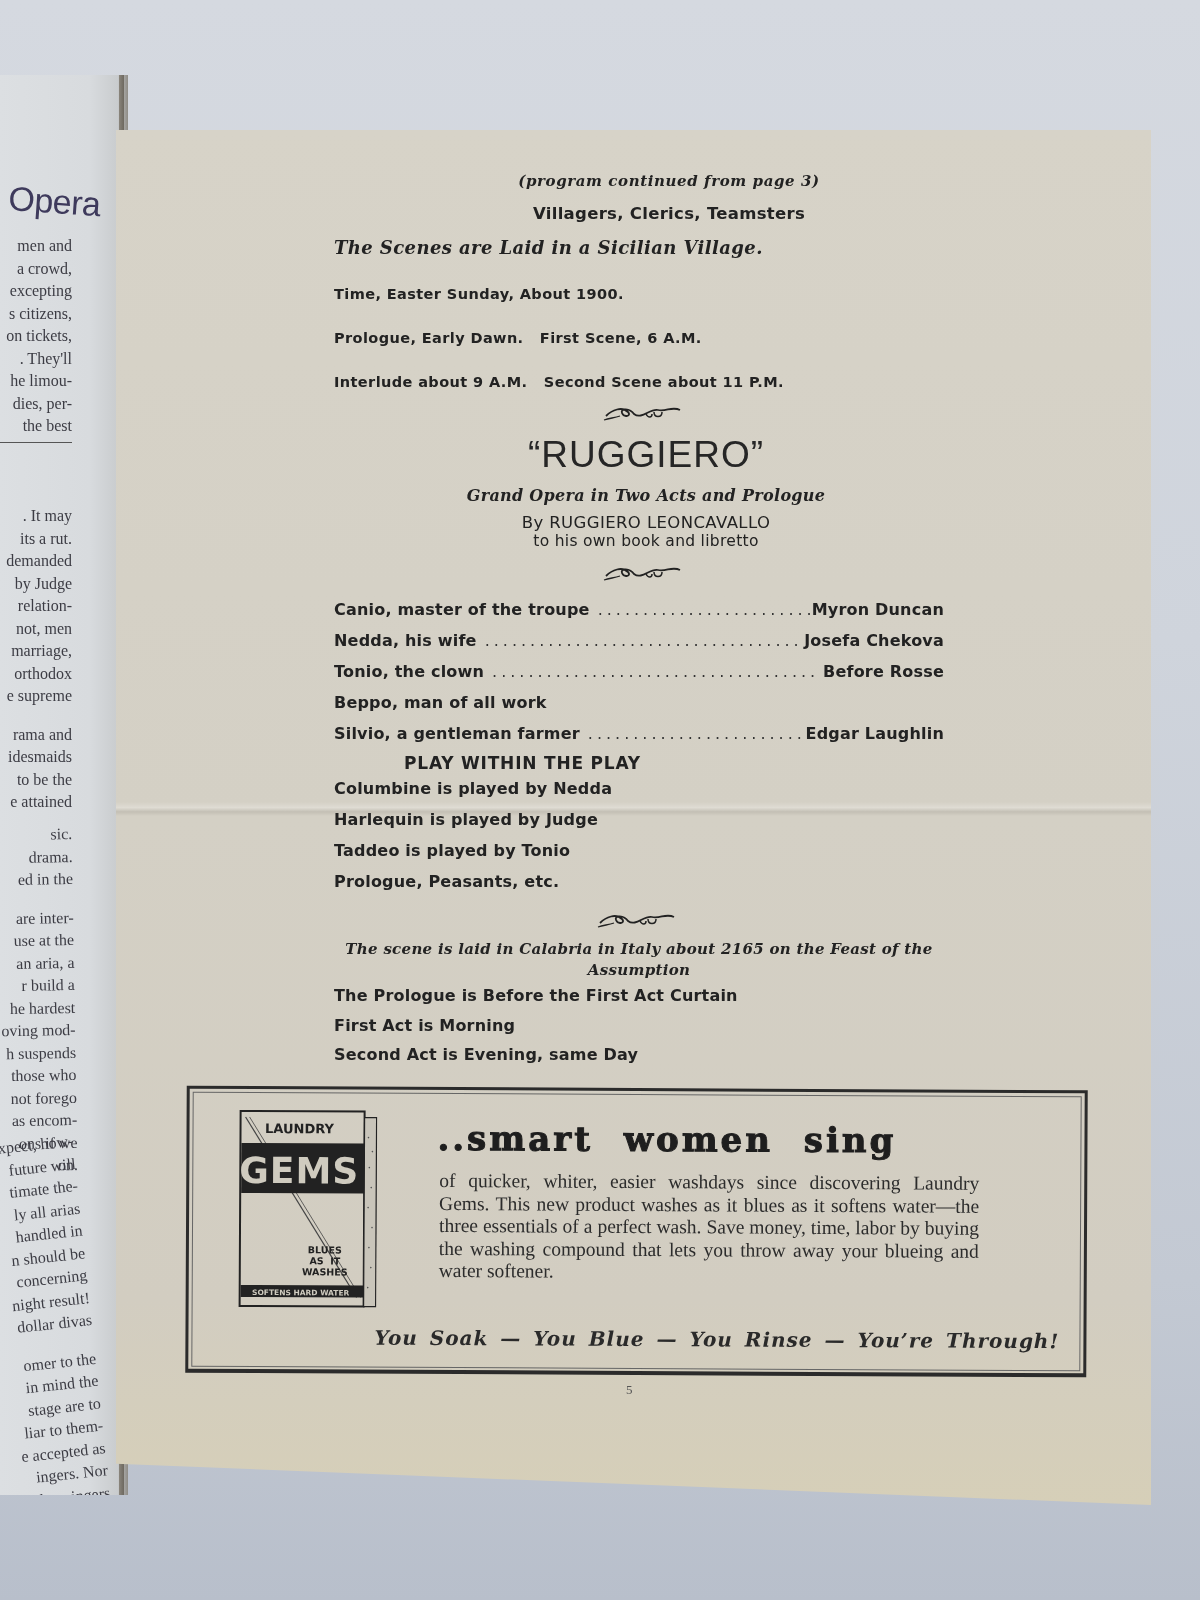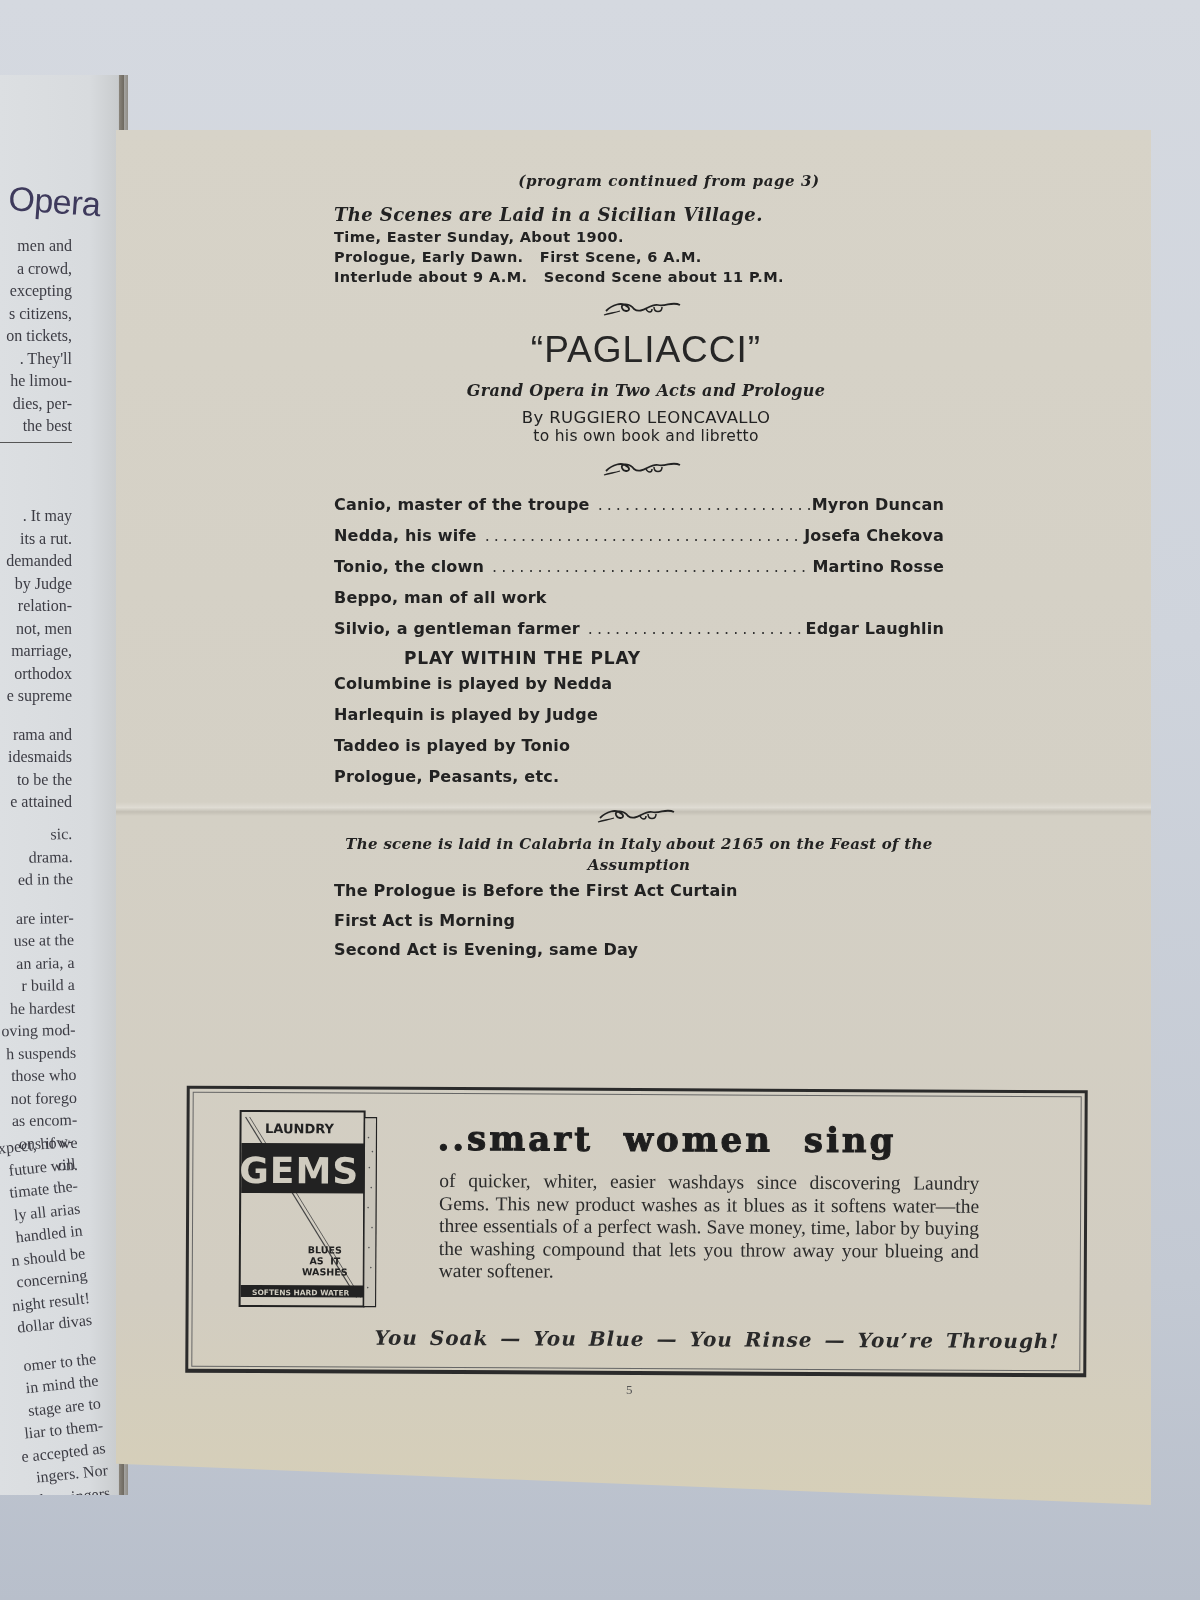--- a/index.html
+++ b/index.html
@@ -46,21 +46,21 @@
     position: absolute; left: 0; right: 0; top: 672px; height: 14px;
     background: linear-gradient(180deg, rgba(255,255,255,0.0), rgba(255,255,255,0.25) 40%, rgba(120,115,105,0.18) 70%, rgba(255,255,255,0));
   }
   .content { position: absolute; left: 218px; top: 42px; width: 610px; color: #222; }
   .center { text-align: center; }
   .italic-serif { font-family: "DejaVu Serif", serif; font-style: italic; font-weight: bold; }
   .sans-bold { font-family: "DejaVu Sans", sans-serif; font-weight: bold; }
   .cont-note { font-size: 15px; letter-spacing: 0.6px; margin-left: 60px; }
   .heading-villagers { font-size: 16.5px; margin-top: 14px; margin-left: 60px; letter-spacing: 0.3px; }
   .setting { margin-top: 14px; font-size: 18px; letter-spacing: 0.4px; }
-  .info-line { font-size: 14.5px; margin-top: 4px; letter-spacing: 0.4px; }
+  .info-line { font-size: 14.5px; margin-top: 28px; letter-spacing: 0.4px; }
   .flourish { display: block; margin: 10px auto 0 auto; width: 80px; height: 22px; }
   .title {
     font-family: "Liberation Sans", sans-serif; font-size: 37px; letter-spacing: 1px;
     margin-top: 12px; margin-left: 14px; color: #262626;
   }
   .subtitle { font-size: 16px; margin-top: 10px; margin-left: 14px; letter-spacing: 0.3px; }
   .by-line { font-family: "DejaVu Sans", sans-serif; font-size: 16.5px; margin-top: 8px; margin-left: 14px; letter-spacing: 0.4px; }
   .book-line { font-family: "DejaVu Sans", sans-serif; font-size: 15.5px; margin-left: 14px; letter-spacing: 0.3px; }
   .cast { margin-top: 12px; width: 610px; }
   .cast-row { display: flex; align-items: center; font-size: 16px; height: 31px; letter-spacing: 0.2px; }
@@ -170,32 +170,33 @@
 
   </div>
   <div class="left-spine"></div>
 </div>
 
 <div class="page">
   <div class="fold"></div>
 
   <div class="content">
     <div class="center italic-serif cont-note">(program continued from page 3)</div>
+    <div class="center sans-bold heading-villagers">Villagers, Clerics, Teamsters</div>
     <div class="italic-serif setting">The Scenes are Laid in a Sicilian Village.</div>
     <div class="sans-bold info-line">Time, Easter Sunday, About 1900.</div>
     <div class="sans-bold info-line" style="white-space:pre">Prologue, Early Dawn.   First Scene, 6 A.M.</div>
     <div class="sans-bold info-line" style="white-space:pre">Interlude about 9 A.M.   Second Scene about 11 P.M.</div>
 
     <svg class="flourish" viewBox="0 0 80 22" style="margin-left:268px">
       <path d="M4 16 C10 10, 20 6, 26 12 C30 16, 22 18, 20 13 C18 8, 28 8, 32 14 C40 20, 48 8, 56 10 C64 12, 70 6, 78 10" fill="none" stroke="#222" stroke-width="1.8"></path>
       <path d="M44 14 c2 4 6 4 6 0 M52 12 c0 6 8 6 8 0" fill="none" stroke="#222" stroke-width="1.5"></path>
       <path d="M2 20 C8 18, 12 18, 18 16" fill="none" stroke="#222" stroke-width="1.3"></path>
     </svg>
 
-    <div class="center title">“PAGLIACCI”</div>
+    <div class="center title">“RUGGIERO”</div>
     <div class="center italic-serif subtitle">Grand Opera in Two Acts and Prologue</div>
     <div class="center by-line">By RUGGIERO LEONCAVALLO</div>
     <div class="center book-line">to his own book and libretto</div>
 
     <svg class="flourish" viewBox="0 0 80 22" style="margin-left:268px">
       <path d="M4 16 C10 10, 20 6, 26 12 C30 16, 22 18, 20 13 C18 8, 28 8, 32 14 C40 20, 48 8, 56 10 C64 12, 70 6, 78 10" fill="none" stroke="#222" stroke-width="1.8"></path>
       <path d="M44 14 c2 4 6 4 6 0 M52 12 c0 6 8 6 8 0" fill="none" stroke="#222" stroke-width="1.5"></path>
       <path d="M2 20 C8 18, 12 18, 18 16" fill="none" stroke="#222" stroke-width="1.3"></path>
     </svg>
 
@@ -206,21 +207,21 @@
         <span class="cast-actor">Myron Duncan</span>
       </div>
       <div class="cast-row sans-bold">
         <span class="cast-role">Nedda, his wife</span>
         <span class="cast-dots">............................................................</span>
         <span class="cast-actor">Josefa Chekova</span>
       </div>
       <div class="cast-row sans-bold">
         <span class="cast-role">Tonio, the clown</span>
         <span class="cast-dots">............................................................</span>
-        <span class="cast-actor">Martino Rosse</span>
+        <span class="cast-actor">Before Rosse</span>
       </div>
       <div class="cast-row sans-bold">
         <span class="cast-role">Beppo, man of all work</span>
       </div>
       <div class="cast-row sans-bold">
         <span class="cast-role">Silvio, a gentleman farmer</span>
         <span class="cast-dots">............................................................</span>
         <span class="cast-actor">Edgar Laughlin</span>
       </div>
     </div>

